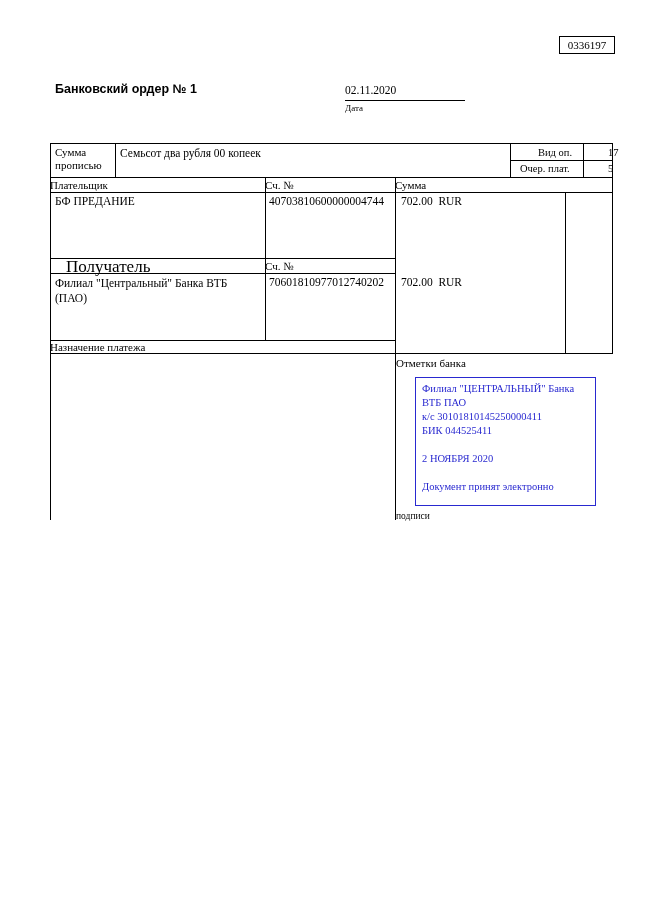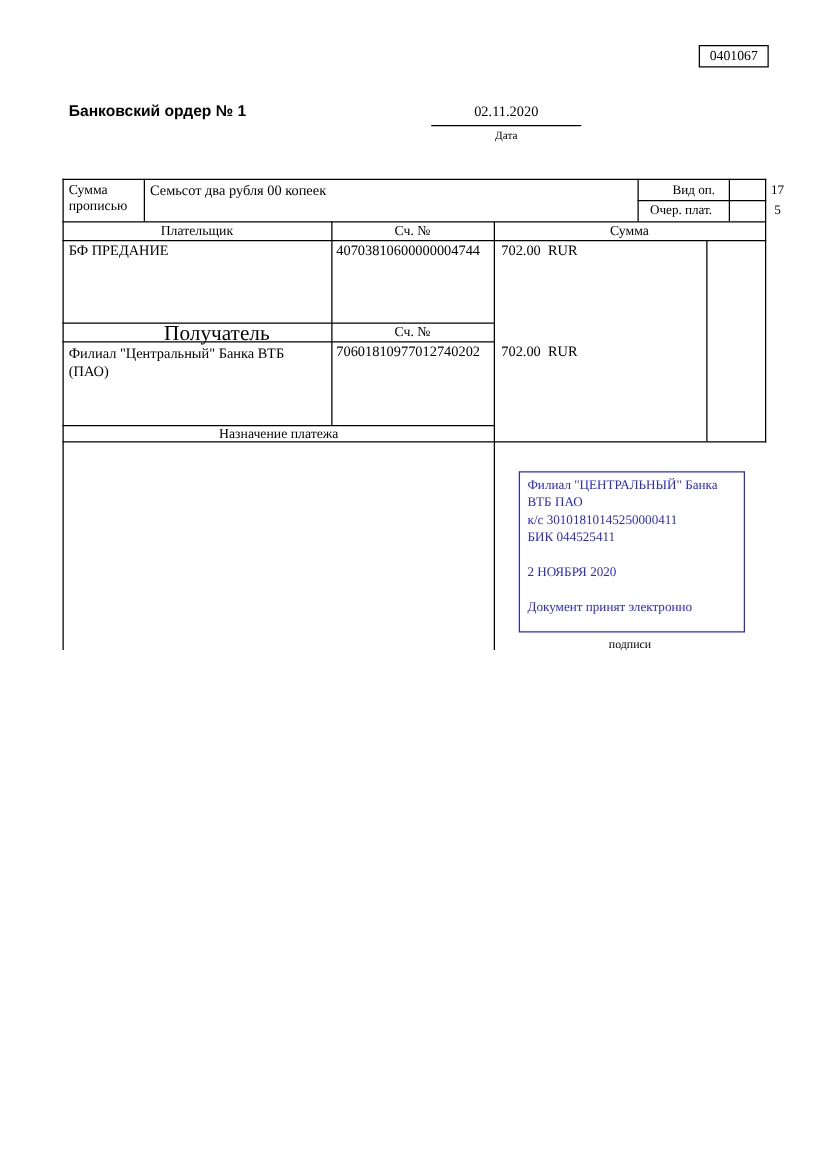--- a/index.html
+++ b/index.html
@@ -10,21 +10,21 @@
     background:#ffffff;
     margin:0 auto;
     font-family:"Liberation Serif", serif;
     color:#000;
     overflow:hidden;
   }
   .hline { position:absolute; height:1px; background:#000; }
   .vline { position:absolute; width:1px; background:#000; }
   .txt { position:absolute; font-size:11.5px; line-height:13px; white-space:nowrap; }
   .txt-sm { font-size:10.5px;margin-left:24px; }
-  .center { text-align:center; }
+  .center { }
   .wrap { white-space:normal; }
   .pre { white-space:pre; }
   .form-code {
     position:absolute; left:559px; top:36px; width:56px; height:18px;
     border:1px solid #000; text-align:center; font-size:11px; line-height:16px;
   }
   .title {
     position:absolute; left:55px; top:82px;
     font-family:"Liberation Sans", sans-serif; font-weight:bold; font-size:12.5px;
   }
@@ -35,21 +35,21 @@
     font-size:10.5px; padding:4px 6px;
   }
   .stamp-line { height:14px; line-height:14px; white-space:nowrap; }
 </style>
 </head>
 <body>
 
 <div class="page">
 
   <div class="form-code">
-    <span>0401067</span>
+    <span>0336197</span>
   </div>
 
   <div class="title">Банковский ордер № 1</div>
   <div class="txt center" style="left:345px; top:84px; width:120px;">02.11.2020</div>
   <div class="hline" style="left:345px; top:100px; width:120px;"></div>
   <div class="txt center" style="left:345px; top:102px; width:120px; font-size:9px;">Дата</div>
 
   <div class="hline" style="left:50px; top:143px; width:563px;"></div>
   <div class="hline" style="left:510px; top:160px; width:103px;"></div>
   <div class="hline" style="left:50px; top:177px; width:563px;"></div>
@@ -87,20 +87,21 @@
 
   <div class="txt center" style="left:66px; top:260px; width:215px; font-size:17px;">Получатель</div>
   <div class="txt center" style="left:265px; top:260px; width:130px; font-size:11px;">Сч. №</div>
 
   <div class="txt wrap" style="left:55px; top:276px; width:205px; line-height:14.5px;">Филиал "Центральный" Банка ВТБ (ПАО)</div>
   <div class="txt" style="left:269px; top:276px;">70601810977012740202</div>
   <div class="txt pre" style="left:401px; top:276px;">702.00  RUR</div>
 
   <div class="txt center" style="left:50px; top:341px; width:346px; font-size:11px;">Назначение платежа</div>
 
+  <div class="txt center" style="left:396px; top:357px; width:216px; font-size:11px;">Отметки банка</div>
 
   <div class="stamp">
     <div class="stamp-line">Филиал "ЦЕНТРАЛЬНЫЙ" Банка</div>
     <div class="stamp-line">ВТБ ПАО</div>
     <div class="stamp-line">к/с 30101810145250000411</div>
     <div class="stamp-line">БИК 044525411</div>
     <div class="stamp-line"></div>
     <div class="stamp-line">2 НОЯБРЯ 2020</div>
     <div class="stamp-line"></div>
     <div class="stamp-line">Документ принят электронно</div>

